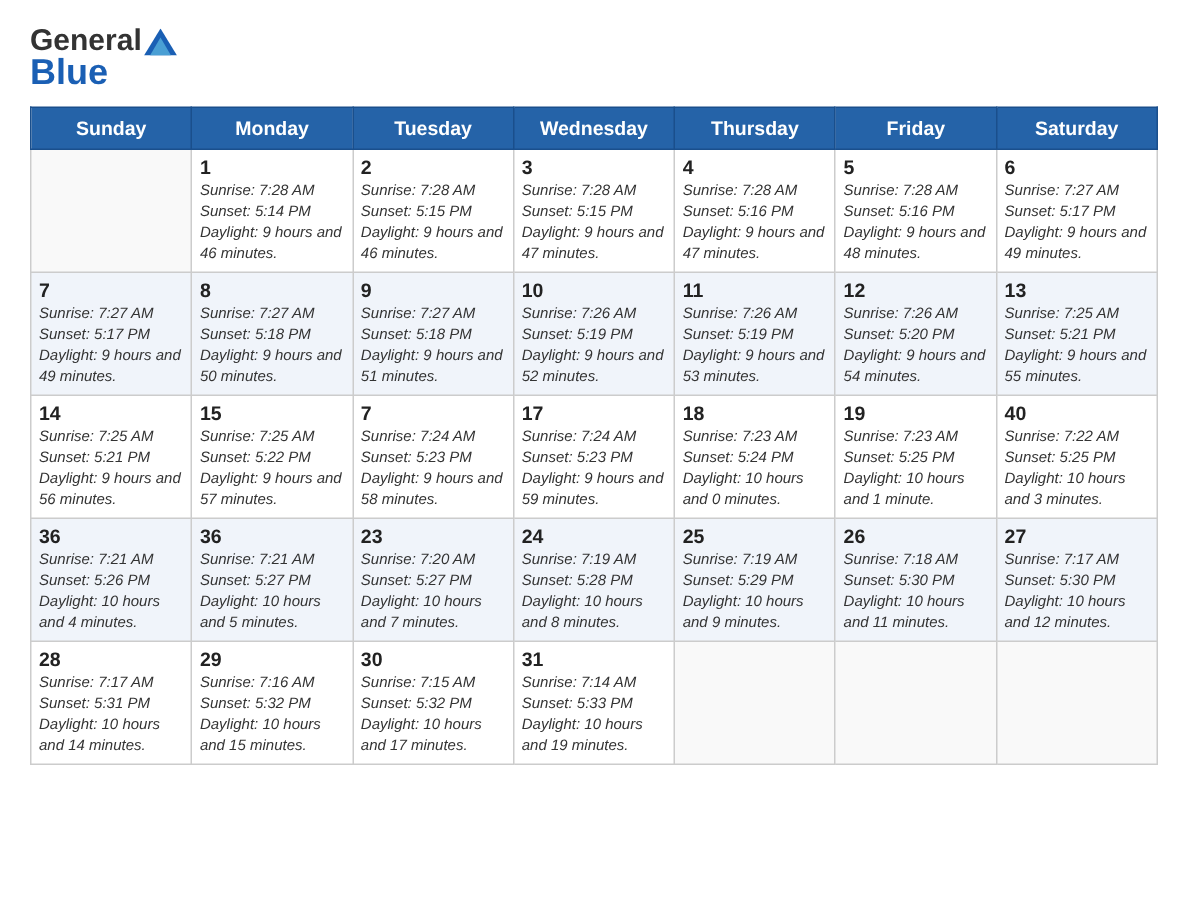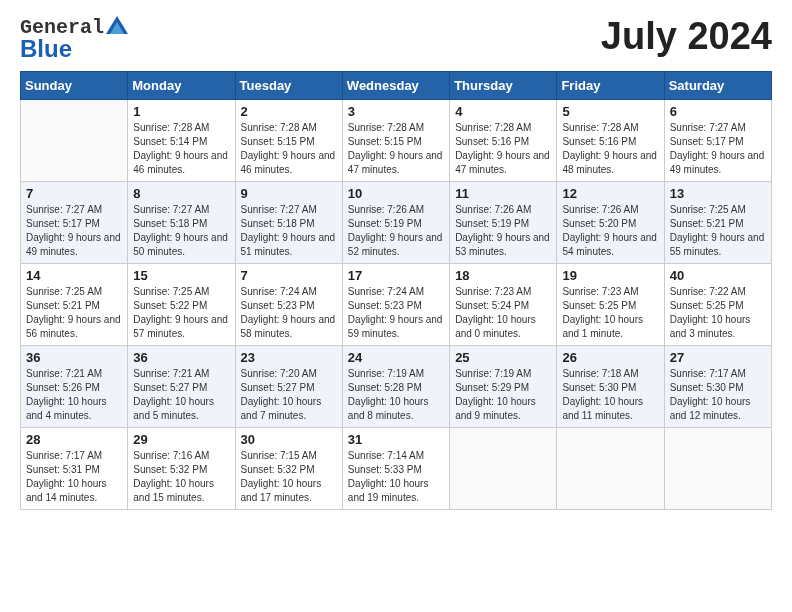--- a/index.html
+++ b/index.html
@@ -16,23 +16,22 @@
       align-items: flex-start;
       margin-bottom: 8px;
     }
     .logo {
       display: flex;
       flex-direction: column;
       align-items: flex-start;
     }
     .logo-row {
       display: flex;
-      align-items: flex-start;
+      align-items: center;
       gap: 2px;
-      font-family: Liberation Mono, monospace;
     }
     .title-area {
       text-align: right;
     }
     .main-title {
       font-size: 38px;
       font-weight: bold;
       color: #222;
       line-height: 1.1;
     }
@@ -45,21 +44,21 @@
       width: 100%;
       border-collapse: collapse;
       border: 1px solid #ccc;
     }
     .calendar th {
       background: #2563a8;
       color: #fff;
       font-size: 13px;
       font-weight: bold;
       padding: 6px 4px;
-      text-align: left;
+      text-align: center;
       border: 1px solid #1a4f8c;
     }
     .calendar td {
       vertical-align: top;
       border: 1px solid #ccc;
       padding: 4px 5px;
       width: calc(100% / 7);
       min-height: 80px;
       font-size: 10.5px;
       color: #333;
@@ -72,20 +71,21 @@
       font-size: 13px;
       font-weight: bold;
       color: #222;
       display: block;
       margin-bottom: 2px;
     }
     .day-info {
       font-size: 10px;
       color: #333;
       line-height: 1.4;
+      font-style: italic;
     }
     .row-shade {
       background: #f0f4fa;
     }
     .row-shade td {
       background: #f0f4fa;
     }
   </style>
 </head>
 <body>
@@ -95,21 +95,20 @@
     <div class="logo-row">
       <span style="font-size:20px;font-weight:bold;color:#333;">General</span>
       <svg width="22" height="18" viewBox="0 0 22 18">
         <polygon points="0,18 11,0 22,18" fill="#1a5fb4"></polygon>
         <polygon points="4,18 11,6 18,18" fill="#4a9fd4"></polygon>
       </svg>
     </div>
     <span style="font-size:24px;font-weight:bold;color:#1a5fb4;margin-top:-4px;">Blue</span>
   </div>
   <div class="title-area">
-    <div class="main-title">July 2024</div>
   </div>
 </div>
 
 <table class="calendar">
   <thead>
     <tr>
     <th>Sunday</th>
         <th>Monday</th>
         <th>Tuesday</th>
         <th>Wednesday</th>

